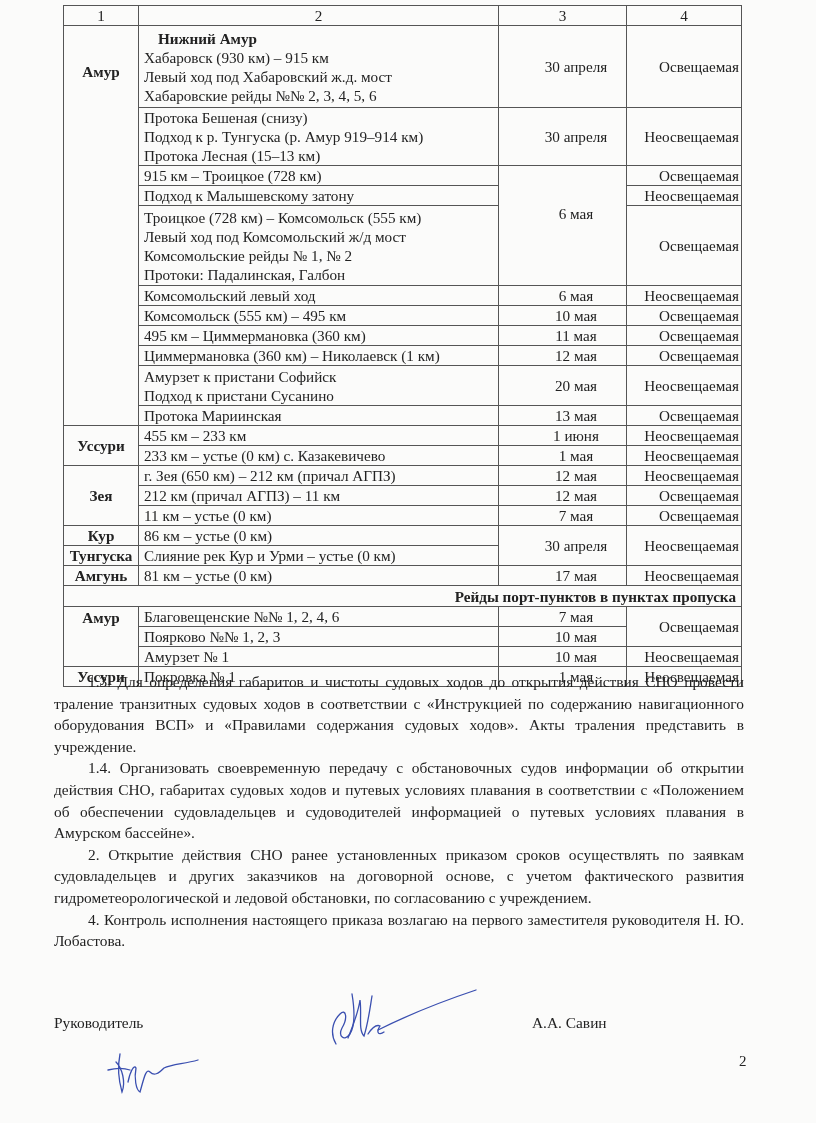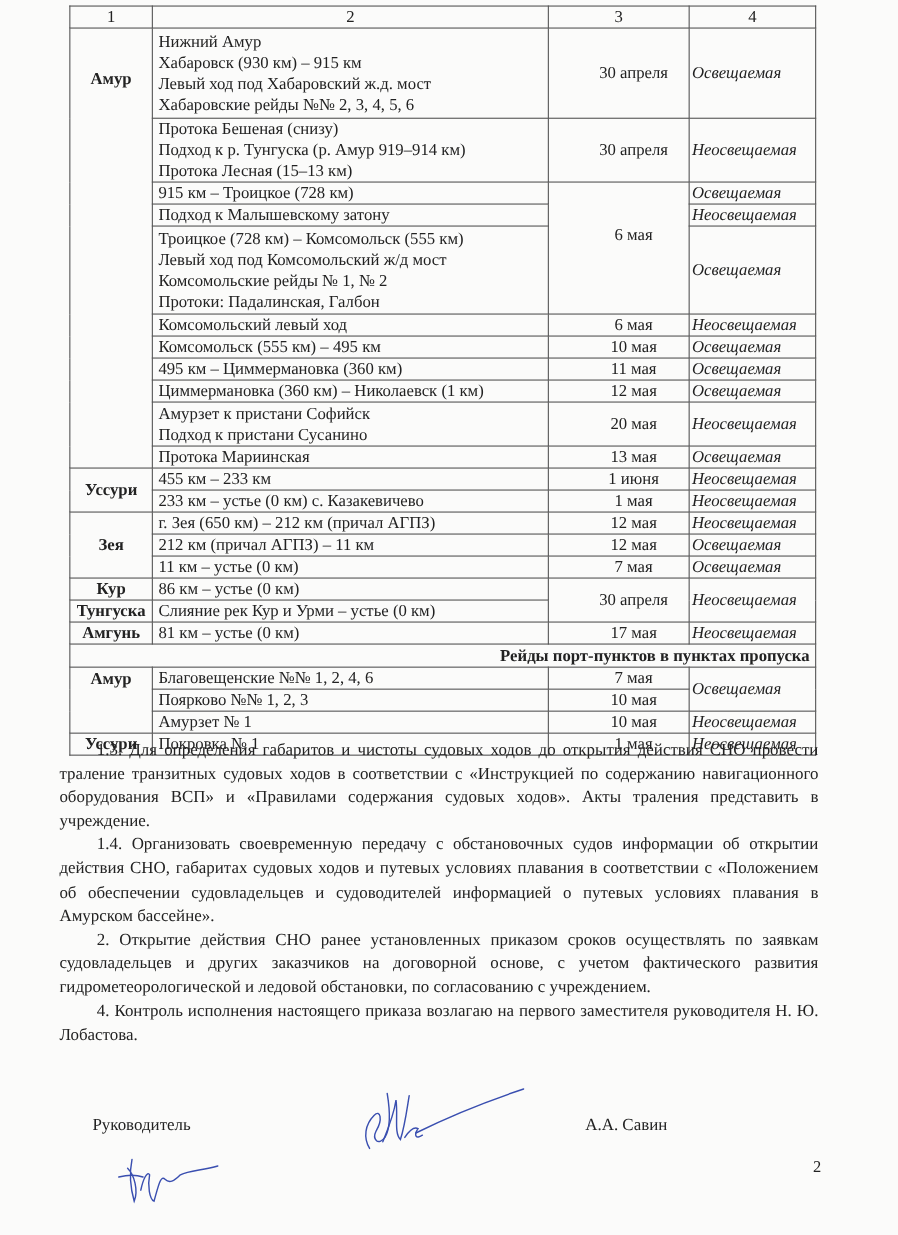--- a/index.html
+++ b/index.html
@@ -5,30 +5,30 @@
   html, body { margin: 0; padding: 0; }
   body {
     width: 816px; height: 1123px; background: #fbfbfa; position: relative;
     font-family: "Liberation Serif", serif; color: #222; overflow: hidden;
   }
   .table-wrap { position: absolute; left: 63px; top: 5px; width: 678px; }
   table { border-collapse: collapse; width: 678px; table-layout: fixed; font-size: 15.2px; line-height: 19px; }
   td { border: 1px solid #555; padding: 0 5px; vertical-align: middle; }
   td.c1 { text-align: center; font-weight: bold; padding: 0 2px; }
   td.c3 { text-align: center; padding-left: 32px; }
-  td.c4 { text-align: left; padding: 0 2px; font-style: italic; }
+  td.c4 { text-align: right; padding: 0 2px; }
   td.hdr { text-align: center; }
   td.section { text-align: right; font-weight: bold; }
   .line { display: block; }
-  .bold { font-weight: normal; }
+  .bold { font-weight: bold; margin-left: 14px; }
 
   .body-text { position: absolute; left: 54px; top: 671px; width: 690px; font-size: 15.4px; line-height: 21.6px; text-align: justify; }
   .body-text p { margin: 0; text-indent: 34px; }
   .sig-row { position: absolute; top: 1014px; left: 54px; width: 690px; font-size: 15.4px; }
-  .sig-title { position: absolute; left: 0; top: 0; margin-left: 30px; }
+  .sig-title { position: absolute; left: 0; top: 0; }
   .sig-name { position: absolute; left: 478px; top: 0; text-align: center; }
   .page-num { position: absolute; left: 739px; top: 1053px; font-size: 15px; }
   .signature { position: absolute; }
 </style>
 </head>
 <body>
 
 <div class="table-wrap">
 <table>
   <colgroup>

